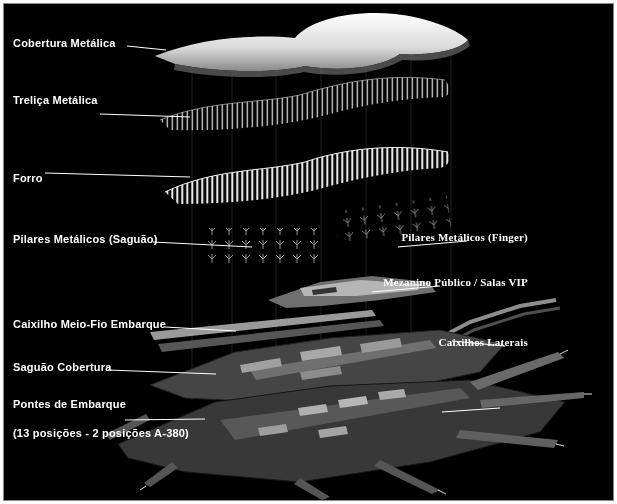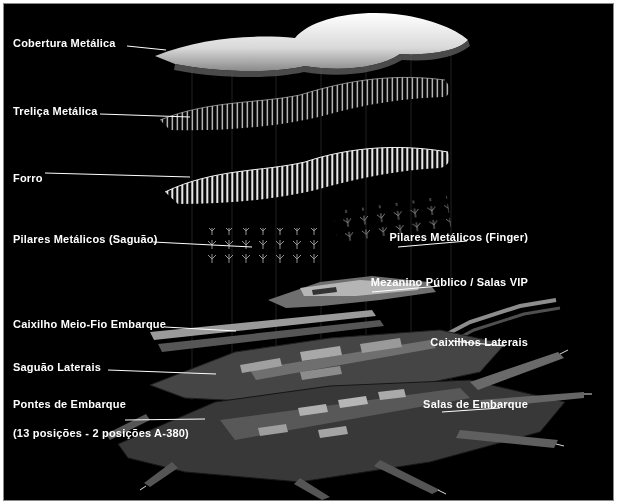--- a/index.html
+++ b/index.html
@@ -26,21 +26,21 @@
   .artwork-svg { position: absolute; left: 0; top: 0; }
   .lbl {
     position: absolute;
     color: #ffffff;
     font-size: 11px;
     font-weight: bold;
     line-height: 13px;
     white-space: nowrap;
     letter-spacing: 0.2px;
   }
-  .lbl.right { right: 14px; text-align: right; }
+  .lbl.right { right: 14px; text-align: right; font-family: Liberation Serif, serif; }
   .lbl.left  { left: 13px; }
 </style>
 </head>
 <body>
 
 <div class="page">
   <div class="frame"></div>
 
   <div class="canvas">
 
@@ -164,26 +164,25 @@
         <line x1="108" y1="370" x2="216" y2="374"></line>
         <line x1="125" y1="420" x2="205" y2="419"></line>
         <line x1="467" y1="241" x2="398" y2="247"></line>
         <line x1="440" y1="286" x2="372" y2="292"></line>
         <line x1="505" y1="346" x2="452" y2="341"></line>
         <line x1="500" y1="408" x2="442" y2="412"></line>
       </g>
     </svg>
 
     <div class="lbl left" style="top:37px">Cobertura Metálica</div>
-    <div class="lbl left" style="top:105px">Treliça Metálica</div>
+    <div class="lbl left" style="top:94px">Treliça Metálica</div>
     <div class="lbl left" style="top:172px">Forro</div>
     <div class="lbl left" style="top:318px">Caixilho Meio-Fio Embarque</div>
     <div class="lbl left" style="top:233px">Pilares Metálicos (Saguão)</div>
-    <div class="lbl left" style="top:361px">Saguão Laterais</div>
+    <div class="lbl left" style="top:361px">Saguão Cobertura</div>
     <div class="lbl left" style="top:398px">Pontes de Embarque</div>
     <div class="lbl left" style="top:427px">(13 posições - 2 posições A-380)</div>
 
     <div class="lbl right" style="top:231px">Pilares Metálicos (Finger)</div>
     <div class="lbl right" style="top:336px">Caixilhos Laterais</div>
     <div class="lbl right" style="top:276px">Mezanino Público / Salas VIP</div>
-    <div class="lbl right" style="top:398px">Salas de Embarque</div>
   </div>
 </div>
 
 </body></html>

